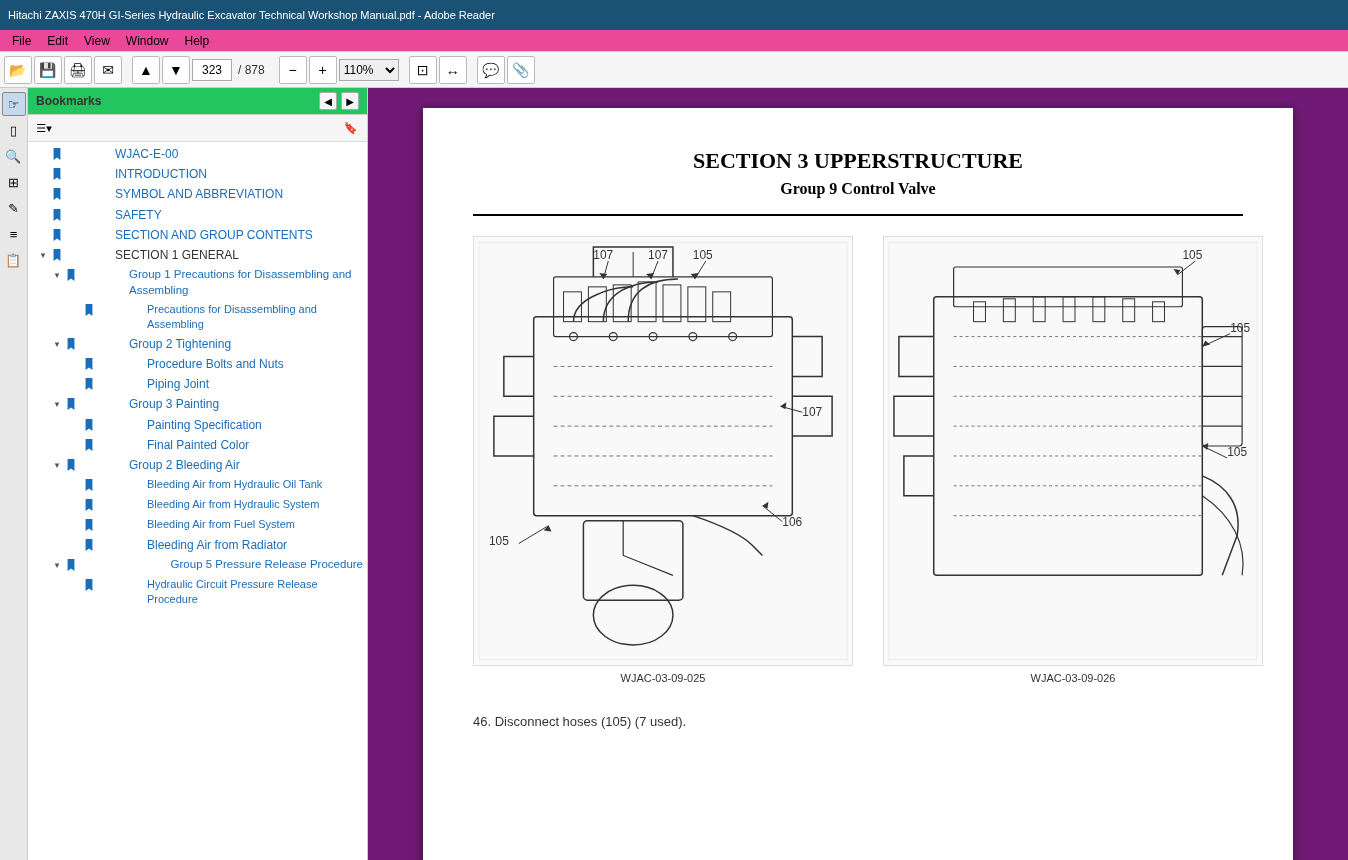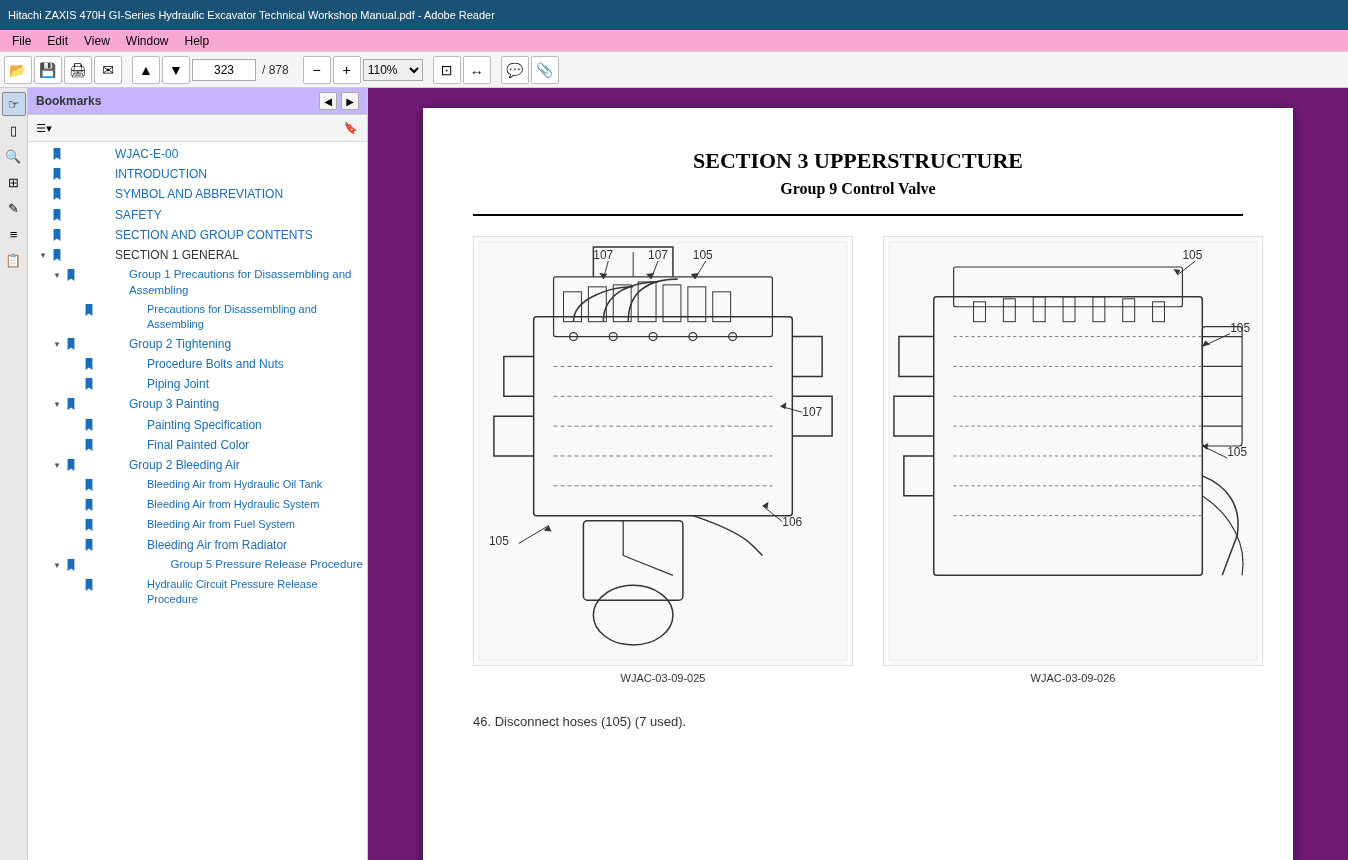--- a/index.html
+++ b/index.html
@@ -12,21 +12,21 @@
       font-size: 11px;
       padding: 3px 8px;
       height: 30px;
       display: flex;
       align-items: center;
       flex-shrink: 0;
     }
 
     
     .menu-bar {
-      background: #f9a8d4;
+      background: #ec4899;
       height: 22px;
       display: flex;
       align-items: center;
       padding: 0 4px;
       border-bottom: 1px solid #ccc;
       flex-shrink: 0;
     }
     .menu-item {
       padding: 2px 8px;
       font-size: 12px;
@@ -49,21 +49,21 @@
       width: 28px; height: 28px;
       border: 1px solid #bbb;
       background: #fff;
       display: flex; align-items: center; justify-content: center;
       cursor: pointer;
       font-size: 14px;
       border-radius: 2px;
     }
     .tb-separator { width: 6px; }
     .tb-page-input {
-      width: 64px; height: 22px;
+      width: 40px; height: 22px;
       border: 1px solid #aaa;
       text-align: center;
       font-size: 12px;
       padding: 0 2px;
     }
     .tb-page-total { font-size: 12px; color: #333; padding: 0 4px; }
     .tb-zoom-select {
       width: 60px; height: 22px;
       border: 1px solid #aaa;
       font-size: 12px;
@@ -101,21 +101,21 @@
     
     .bookmarks-panel {
       width: 340px;
       background: #fff;
       border-right: 1px solid #ccc;
       display: flex;
       flex-direction: column;
       flex-shrink: 0;
     }
     .bookmarks-header {
-      background: #c4b5fd;
+      background: #22c55e;
       border-bottom: 1px solid #ccc;
       padding: 4px 8px;
       display: flex;
       align-items: center;
       justify-content: space-between;
     }
     .bookmarks-title { font-size: 12px; font-weight: bold; color: #333; }
     .bookmarks-controls { display: flex; gap: 4px; }
     .bm-ctrl-btn {
       width: 18px; height: 18px;

